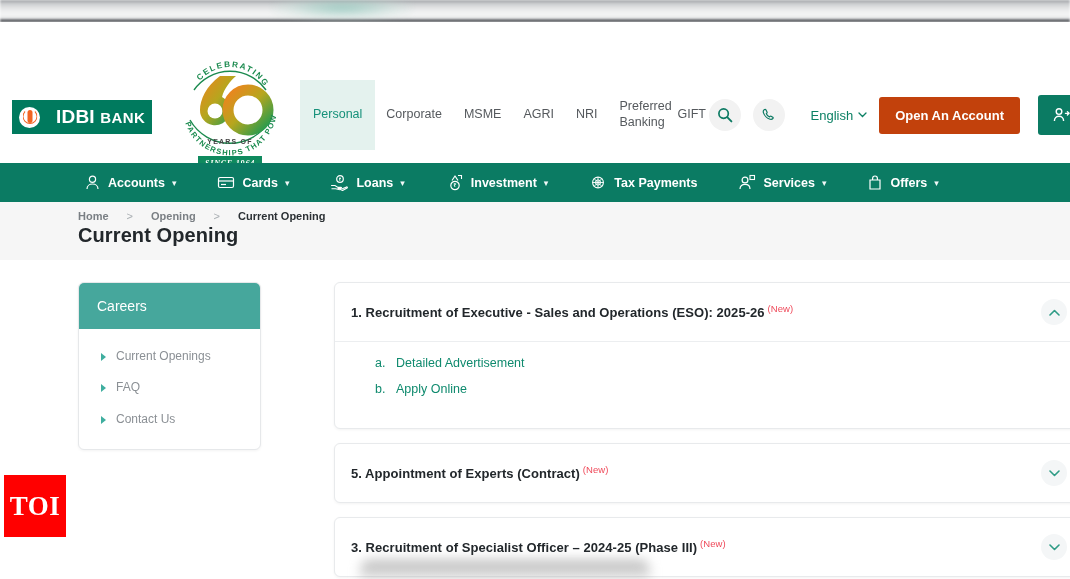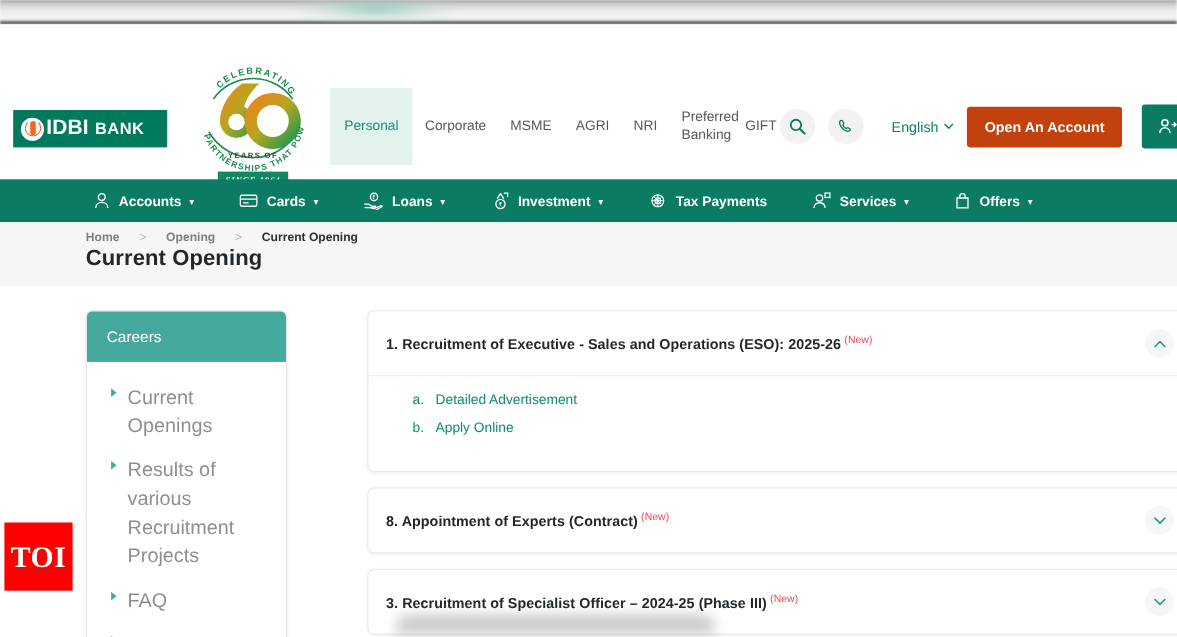--- a/index.html
+++ b/index.html
@@ -26,21 +26,21 @@
   .header {
     position: absolute; left: 0; top: 22px; width: 1070px; height: 141px;
     background: #ffffff;
     display: flex; align-items: center;
   }
 
   .idbi-logo {
     position: absolute; left: 12px; top: 78px;
     width: 140px; height: 34px;
     background: #007a5e;
-    display: flex; align-items: center; gap: 2px;
+    display: flex; align-items: center; gap: 16px;
     padding-left: 7px;
   }
   .idbi-mark {
     width: 21px; height: 21px; border-radius: 50%;
     background: #ffffff; position: relative; flex: none;
   }
   .idbi-mark::before {
     content:""; position:absolute; left:50%; top:3px;
     transform: translateX(-50%);
     width: 5px; height: 13px; border-radius: 3px; background: #f26522;
@@ -136,21 +136,21 @@
     background:#fff; border:1px solid #e6e8ea; border-radius:6px;
     box-shadow: 0 1px 3px rgba(0,0,0,.05); overflow:hidden;
   }
   .side-head {
     background:#46a79c; color:#fff; font-size:14px; font-weight:500;
     padding: 15px 18px;
   }
   .side-list { padding: 12px 0 14px 0; }
   .side-item {
     display:flex; gap:10px; align-items:flex-start;
-    padding: 7px 18px 7px 22px; font-size:18px; color:#8b9095; cursor:pointer;
+    padding: 7px 18px 7px 22px; font-size:12px; color:#8b9095; cursor:pointer;
     line-height:1.45;
   }
   .side-item .tri {
     width:0;height:0; border-left:5px solid #3fae9f;
     border-top:4px solid transparent; border-bottom:4px solid transparent;
     margin-top:5px; flex:none;
   }
 
   .acc-wrap { position:absolute; left:334px; top:22px; width:760px; }
   .acc {
@@ -362,24 +362,20 @@
 
   <div class="side-card">
     <div class="side-head">Careers</div>
     <div class="side-list">
       <div class="side-item">
         <span class="tri"></span>
         <span>Current Openings</span>
       </div>
       <div class="side-item">
         <span class="tri"></span>
-        <span>Results of various Recruitment Projects</span>
-      </div>
-      <div class="side-item">
-        <span class="tri"></span>
         <span>FAQ</span>
       </div>
       <div class="side-item">
         <span class="tri"></span>
         <span>Contact Us</span>
       </div>
     </div>
   </div>
 
   <div class="acc-wrap">
@@ -400,21 +396,21 @@
         </div>
         <div class="acc-link-row">
           <span class="ltr">b.</span>
           <a>Apply Online</a>
         </div>
       </div>
     </div>
 
     <div class="acc">
       <div class="acc-head">
-        <div class="acc-title"><span>8. Appointment of Experts (Contract)</span><span class="badge-new">(New)</span></div>
+        <div class="acc-title"><span>5. Appointment of Experts (Contract)</span><span class="badge-new">(New)</span></div>
         <div class="chev">
           <svg width="11" height="7" viewBox="0 0 11 7">
               <path d="M1 1l4.5 4.5L10 1" fill="none" stroke="#2f9c86" stroke-width="1.6" stroke-linecap="round" stroke-linejoin="round"></path>
             </svg>
         </div>
       </div>
     </div>
 
     <div class="acc">
       <div class="acc-head">

